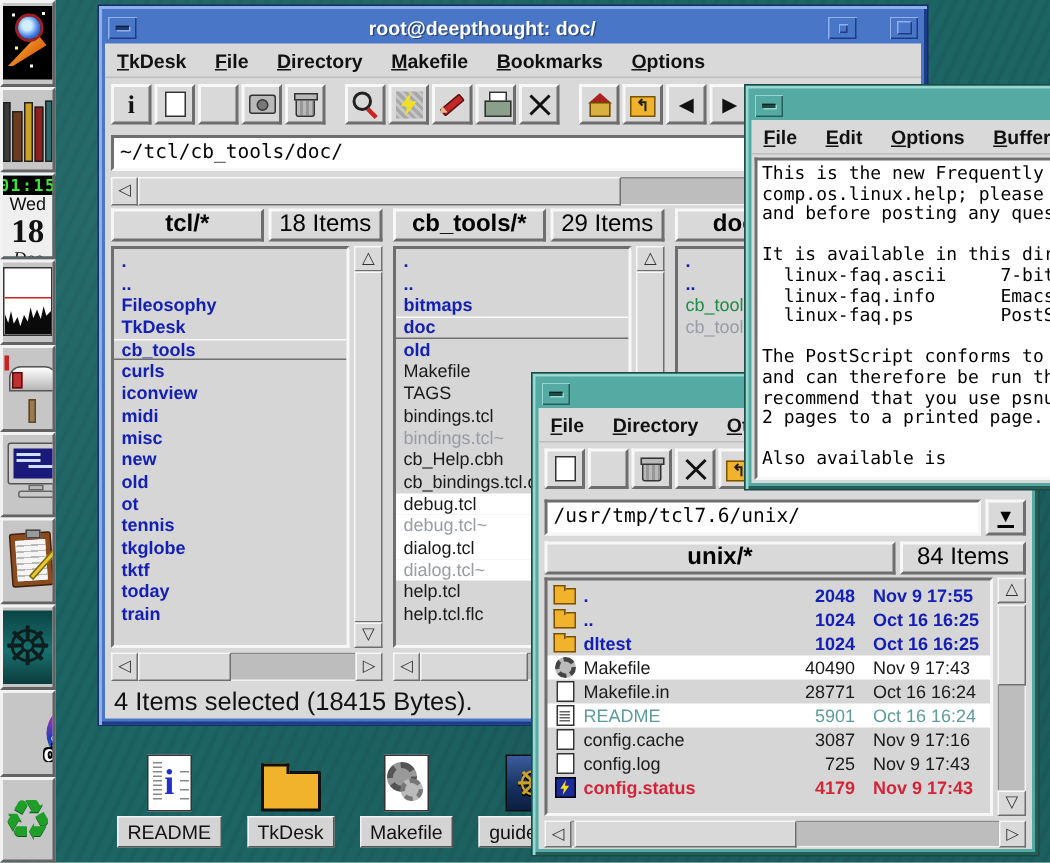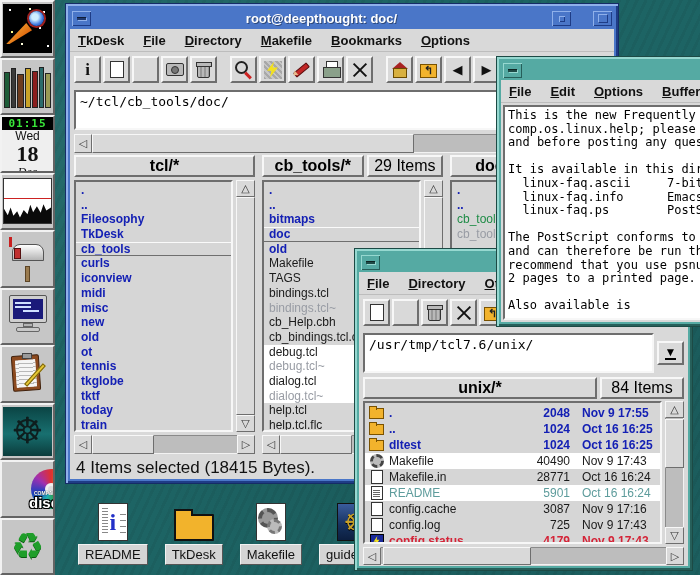--- a/index.html
+++ b/index.html
@@ -12,21 +12,21 @@
          repeating-linear-gradient(115deg, rgba(0,0,0,.05) 0 3px, transparent 3px 8px);}
   *{box-sizing:border-box;}
 
   
   .rz{background:#d9d9d9;border-top:2px solid #f7f7f7;border-left:2px solid #f7f7f7;
       border-right:2px solid #6e6e6e;border-bottom:2px solid #6e6e6e;}
   .sk{border-top:2px solid #6e6e6e;border-left:2px solid #6e6e6e;
       border-right:2px solid #f7f7f7;border-bottom:2px solid #f7f7f7;}
 
   
-  .sidebar{position:absolute;left:0;top:0;width:55px;height:575px;display:flex;flex-direction:column;z-index:1;}
+  .sidebar{position:absolute;left:0;top:0;width:37px;height:575px;display:flex;flex-direction:column;z-index:1;}
   .sbtn{flex:1;background:#c6c6c6;border-top:2px solid #f2f2f2;border-left:2px solid #f2f2f2;
         border-right:2px solid #636363;border-bottom:2px solid #636363;
         display:flex;align-items:center;justify-content:center;overflow:hidden;position:relative;}
   .tile-black{width:49px;height:49px;background:#000;position:relative;}
   .comet-head{position:absolute;right:8px;top:7px;width:15px;height:15px;border-radius:50%;
         background:radial-gradient(circle at 40% 40%, #cfeeff 0 25%, #3f7ae0 60%, #102a80);
         box-shadow:0 0 0 2px #a02020;}
   .comet-tail{position:absolute;left:3px;top:14px;width:26px;height:26px;
         background:linear-gradient(135deg,#ffd24a,#e06a10 70%);
         clip-path:polygon(0 100%,78% 18%,100% 46%,12% 100%);}
@@ -132,21 +132,21 @@
         border-left:8px solid transparent;border-right:8px solid transparent;border-bottom:7px solid #a82222;}
   .tbtn.home-icon .ticon::after{content:"";position:absolute;bottom:1px;width:12px;height:8px;background:#d8b040;border:1px solid #6a4a00;}
   .tbtn.updir-icon .ticon::before{content:"";width:15px;height:12px;background:#f2b32c;border:1px solid #7a5200;margin-top:2px;}
   .tbtn.updir-icon .ticon::after{content:"↰";position:absolute;font-size:11px;font-weight:bold;color:#222;top:3px;}
   .tbtn.back-icon .ticon::before{content:"◀";font-size:13px;color:#111;}
   .tbtn.forward-icon .ticon::before{content:"▶";font-size:13px;color:#111;}
   .tbtn.partial-button{margin-left:9px;}
 
   
   .entryrow{display:flex;align-items:center;padding:3px 4px;}
-  .entry{flex:1;height:40px;background:#fff;font-family:"DejaVu Sans Mono",monospace;font-size:13px;
+  .entry{flex:1;height:24px;background:#fff;font-family:"DejaVu Sans Mono",monospace;font-size:13px;
         line-height:20px;padding-left:4px;color:#000;white-space:nowrap;overflow:hidden;}
   .drop{width:27px;height:24px;margin-left:3px;display:flex;align-items:center;justify-content:center;}
   .dd::before{content:"▼";font-size:12px;color:#000;}
   .dd{border-bottom:2px solid #000;line-height:11px;}
 
   .sb-h{position:relative;height:19px;background:#bdbdbd;box-shadow:inset 1px 1px 0 #8a8a8a, inset -1px -1px 0 #f2f2f2;}
   .sb-v{position:relative;width:19px;background:#bdbdbd;box-shadow:inset 1px 1px 0 #8a8a8a, inset -1px -1px 0 #f2f2f2;}
   .sb-btn{position:absolute;background:#d9d9d9;display:flex;align-items:center;justify-content:center;
         border-top:1px solid #f7f7f7;border-left:1px solid #f7f7f7;border-right:1px solid #6e6e6e;border-bottom:1px solid #6e6e6e;
         color:#333;font-size:11px;line-height:1;}
@@ -434,20 +434,21 @@
     </div>
     <div class="sb-h hsb-top">
       <div class="sb-btn arr-l" style="left:0"></div>
       <div class="sb-thumb" style="left:18px;width:60%"></div>
       <div class="sb-btn arr-r" style="right:0"></div>
     </div>
     <div class="cols">
       <div class="col c1">
         <div class="colhead">
           <div class="ch ch-name rz">tcl/*</div>
+          <div class="ch ch-count rz">18 Items</div>
         </div>
         <div class="colbody">
           <div class="list sk">
 
           <div class="li dir">.</div>
               <div class="li dir">..</div>
               <div class="li dir">Fileosophy</div>
               <div class="li dir">TkDesk</div>
               <div class="li dir open">cb_tools</div>
               <div class="li dir">curls</div>

